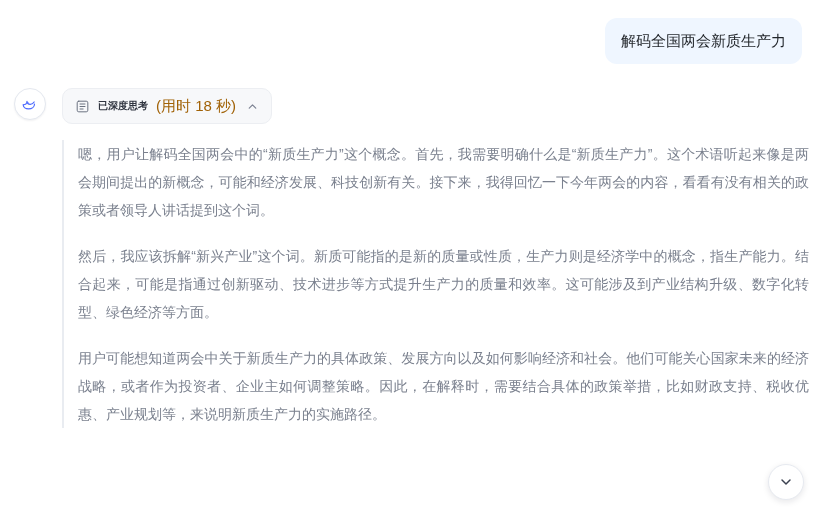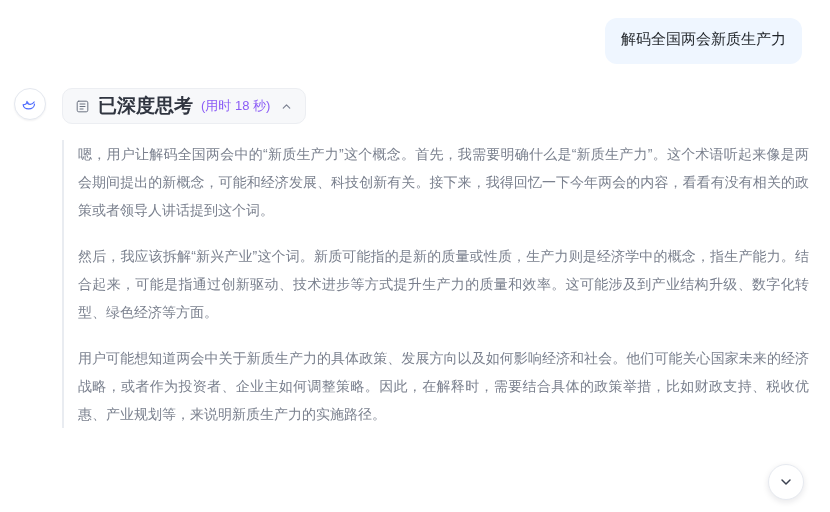--- a/index.html
+++ b/index.html
@@ -29,21 +29,20 @@
   }
   .user-bubble {
     background: #eff6ff;
     color: #1f2328;
     font-size: 15px;
     line-height: 22px;
     padding: 12px 16px;
     border-radius: 12px;
     max-width: 560px;
     white-space: pre-wrap;
-    font-family: Liberation Mono, monospace;
   }
   
   .assistant-row {
     display: flex;
     align-items: flex-start;
     padding: 24px 0 0 14px;
   }
   .avatar {
     width: 30px;
     height: 30px;
@@ -78,25 +77,25 @@
   }
   .think-icon {
     width: 15px;
     height: 15px;
     flex: 0 0 auto;
     color: #6b7280;
   }
   .think-label {
     font-weight: bold;
     color: #303540;
-    font-size: 19px;
+    font-size: 10px;
   }
   .think-time {
-    color: #8b5cf6;
-    font-size: 13px;
+    color: #a16207;
+    font-size: 15px;
   }
   .chev-up {
     width: 13px;
     height: 13px;
     color: #7c8292;
     margin-left: 2px;
   }
   .reason {
     margin-top: 16px;
     padding-left: 14px;

